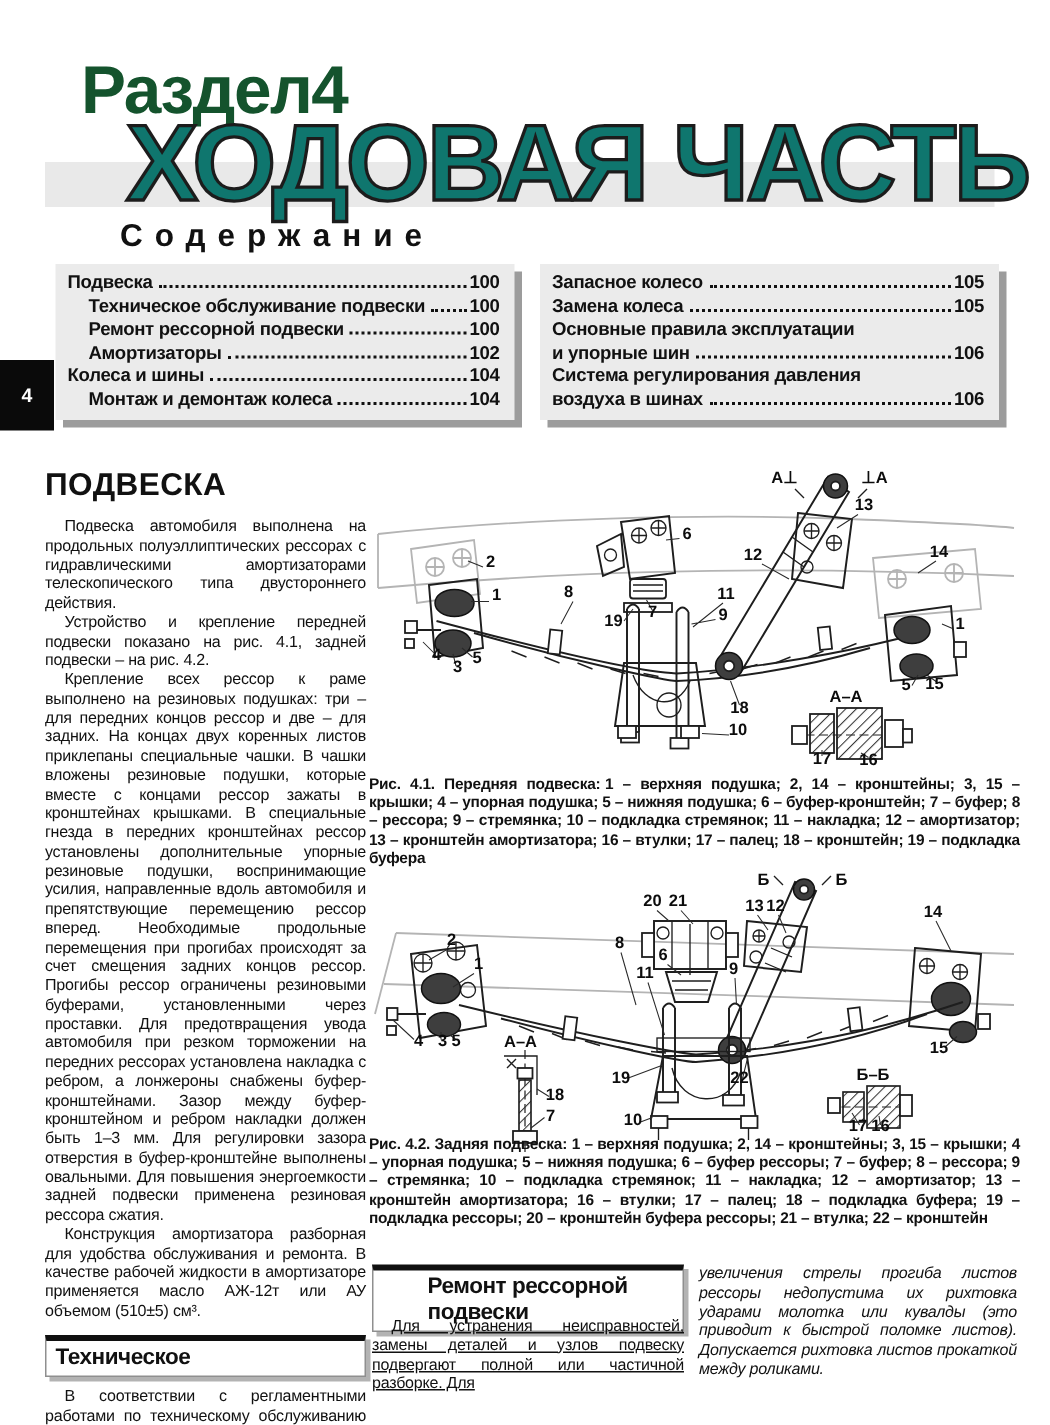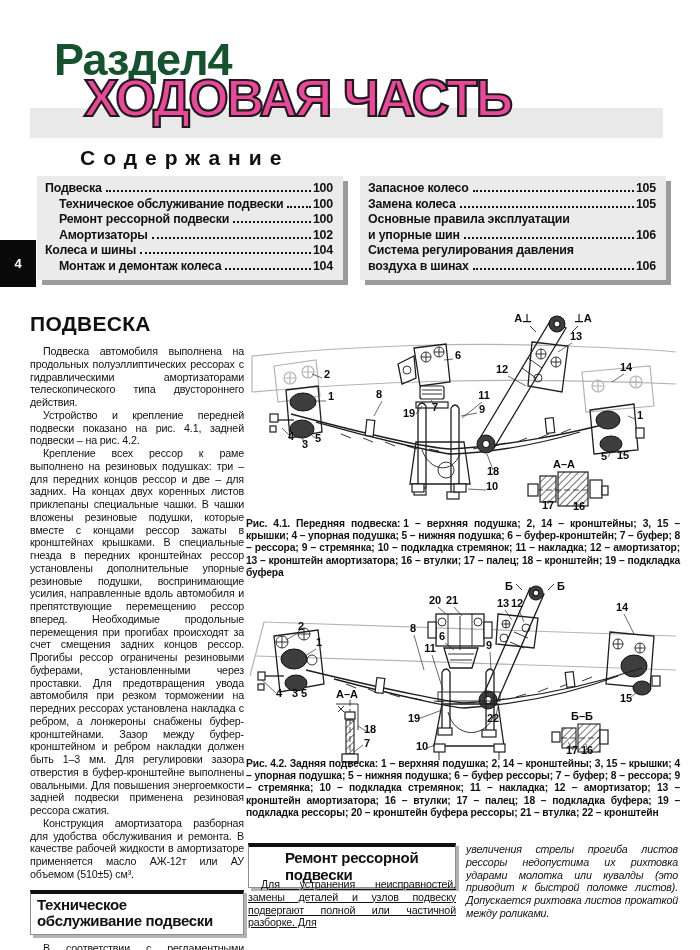--- a/index.html
+++ b/index.html
@@ -2,22 +2,22 @@
 <html><head>
 <meta charset="utf-8">
 <style>
   html,body{margin:0;padding:0;background:#fff;}
   .page{position:relative;width:700px;height:950px;background:#fff;overflow:hidden;
         font-family:"Liberation Sans",sans-serif;color:#111;}
   
   .hdr-band{position:absolute;left:30px;top:108px;width:633px;height:30px;background:#e9e9e9;}
   .hdr-section{position:absolute;left:54px;top:34px;font-size:45px;font-weight:bold;
         color:#14532d;letter-spacing:-1px;}
-  .hdr-title{position:absolute;left:84px;top:68px;font-size:52px;font-weight:bold;
-        color:#ec4899;-webkit-text-stroke:2.2px #1c1c1c;letter-spacing:-2px;white-space:nowrap;}
+  .hdr-title{position:absolute;left:84px;top:68px;font-size:72px;font-weight:bold;
+        color:#0f766e;-webkit-text-stroke:2.2px #1c1c1c;letter-spacing:-2px;white-space:nowrap;}
   
   .toc-head{position:absolute;left:40px;top:146px;font-size:21px;font-weight:bold;letter-spacing:8px;margin-left:40px;}
   .toc-box{position:absolute;top:176px;width:306px;height:104px;background:#ebebeb;
         box-shadow:5px 5px 0 #9c9c9c;padding:5px 10px 0 8px;box-sizing:border-box;}
   .toc-box.left{left:37px}.toc-box.right{left:360px}
   .toc-row{display:flex;align-items:baseline;font-size:12.4px;font-weight:bold;
         line-height:15.6px;letter-spacing:-0.2px;}
   .toc-row.ind{padding-left:14px;text-align:right;}
   .toc-dots{flex:1;border-bottom:2px dotted #111;margin:0 2px 3px 4px;}
   .toc-page{font-weight:bold;}
@@ -130,21 +130,20 @@
   </div>
 
   <div class="colL">
     <h2 class="big">ПОДВЕСКА</h2>
     <p class="body">Подвеска автомобиля выполнена на продольных полуэллиптических рессорах с гидравлическими амортизаторами телескопического типа двустороннего действия.</p>
     <p class="body">Устройство и крепление передней подвески показано на рис. 4.1, задней подвески – на рис. 4.2.</p>
     <p class="body">Крепление всех рессор к раме выполнено на резиновых подушках: три – для передних концов рессор и две – для задних. На концах двух коренных листов приклепаны специальные чашки. В чашки вложены резиновые подушки, которые вместе с концами рессор зажаты в кронштейнах крышками. В специальные гнезда в передних кронштейнах рессор установлены дополнительные упорные резиновые подушки, воспринимающие усилия, направленные вдоль автомобиля и препятствующие перемещению рессор вперед. Необходимые продольные перемещения при прогибах происходят за счет смещения задних концов рессор. Прогибы рессор ограничены резиновыми буферами, установленными через проставки. Для предотвращения увода автомобиля при резком торможении на передних рессорах установлена накладка с ребром, а лонжероны снабжены буфер-кронштейнами. Зазор между буфер-кронштейном и ребром накладки должен быть 1–3 мм. Для регулировки зазора отверстия в буфер-кронштейне выполнены овальными. Для повышения энергоемкости задней подвески применена резиновая рессора сжатия.</p>
     <p class="body">Конструкция амортизатора разборная для удобства обслуживания и ремонта. В качестве рабочей жидкости в амортизаторе применяется масло АЖ-12т или АУ объемом (510±5) см³.</p>
     <div class="secbox">
       <div>Техническое</div>
-      <div>обслуживание подвески</div>
     </div>
     <p class="body">В соответствии с регламентными работами по техническому обслуживанию подвески необходима периодическая подтяжка гаек стремянок, деталей крепления кронштейнов рессор и амортизаторов. Особое внимание следует обращать на своевременную подтяжку крепления резиновой рессоры сжатия, так как ослабленное крепление может привести к ее потере.</p>
   </div>
 
   <div class="fig fig1">
     <svg viewBox="0 0 434 214" width="434" height="214">
       <defs>
         <pattern id="h1" width="5" height="5" patternTransform="rotate(45)" patternUnits="userSpaceOnUse">
           <line x1="0" y1="0" x2="0" y2="5" stroke="#333" stroke-width="1.4"></line>
         </pattern>

